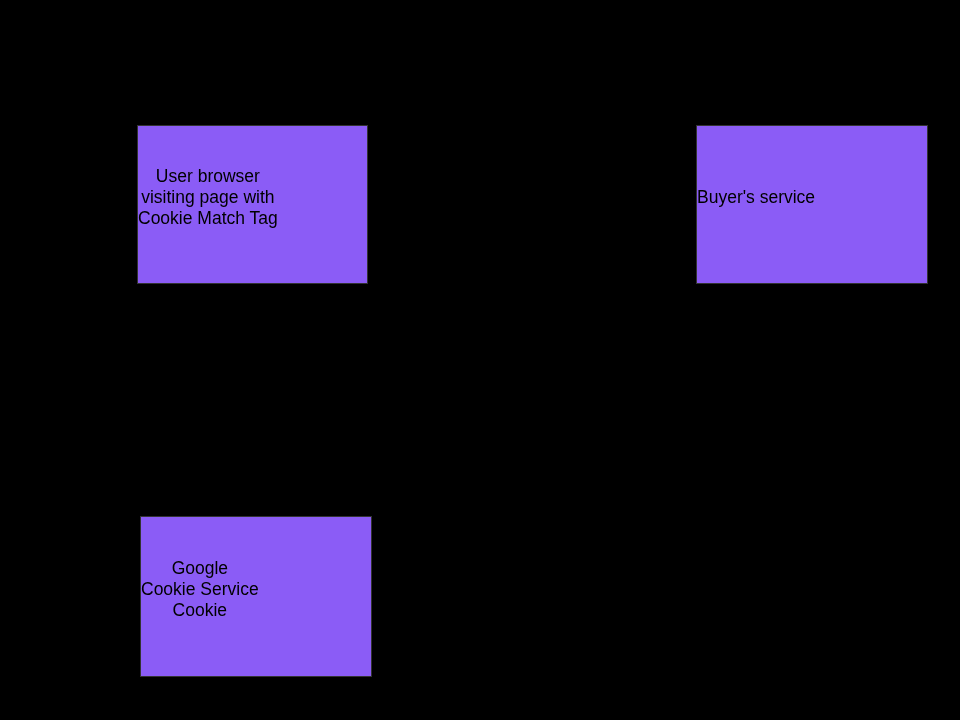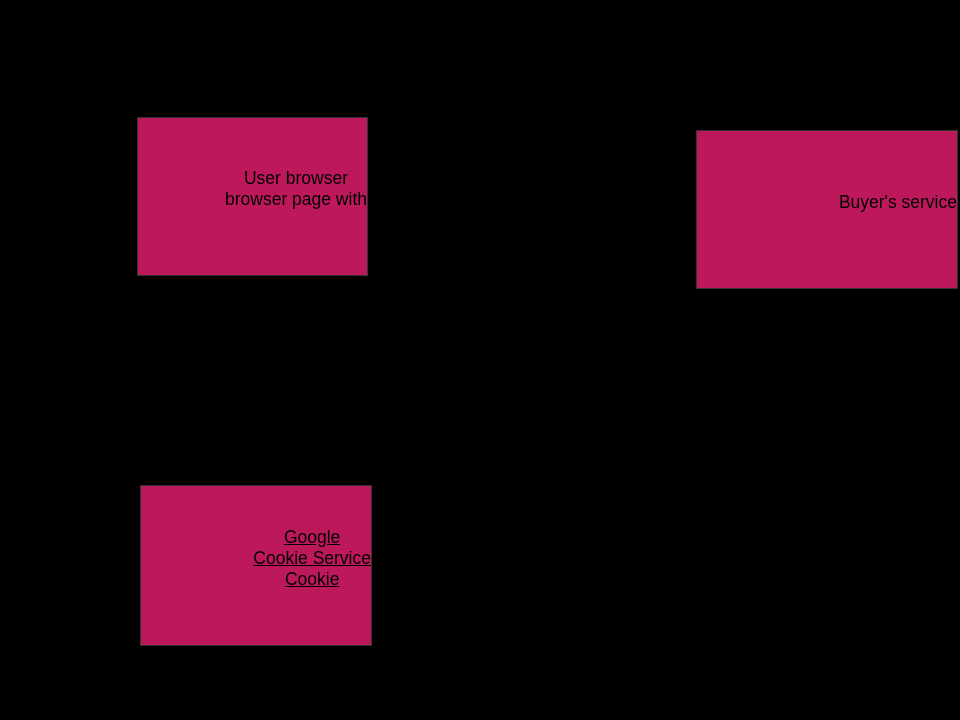--- a/index.html
+++ b/index.html
@@ -11,64 +11,65 @@
       position: relative;
       width: 960px;
       height: 720px;
       background: #000000;
       overflow: hidden;
       font-family: "Liberation Sans", sans-serif;
     }
     .node {
       position: absolute;
       box-sizing: border-box;
-      background: #be185d;
+      background: #8b5cf6;
       border: 1px solid #333333;
       display: flex;
       align-items: center;
-      justify-content: flex-end;
+      justify-content: flex-start;
       
       padding-bottom: 15px;
+      margin-top: 8px;
     }
     .node-label {
       text-align: center;
       color: #000000;
       font-size: 17.5px;
       line-height: 21px;
       white-space: nowrap;
     }
     #node-user-browser {
       left: 137px;
       top: 117px;
       width: 231px;
       height: 159px;
     }
     #node-buyers-service {
       left: 696px;
-      top: 130px;
-      width: 262px;
+      top: 117px;
+      width: 232px;
       height: 159px;
     }
     #node-google-cms {
       left: 140px;
-      top: 485px;
+      top: 508px;
       width: 232px;
       height: 161px;
-      text-decoration: underline;
     }
   </style>
 </head>
 <body>
 
 <div class="canvas">
 
   <div class="node" id="node-user-browser">
     <div class="node-label">
       <div>User browser</div>
-      <div>browser page with</div>
+      <div>visiting page with</div>
+      <div>Cookie Match Tag</div>
     </div>
   </div>
 
   <div class="node" id="node-buyers-service">
     <div class="node-label">
       <div>Buyer's service</div>
     </div>
   </div>
 
   <div class="node" id="node-google-cms">

